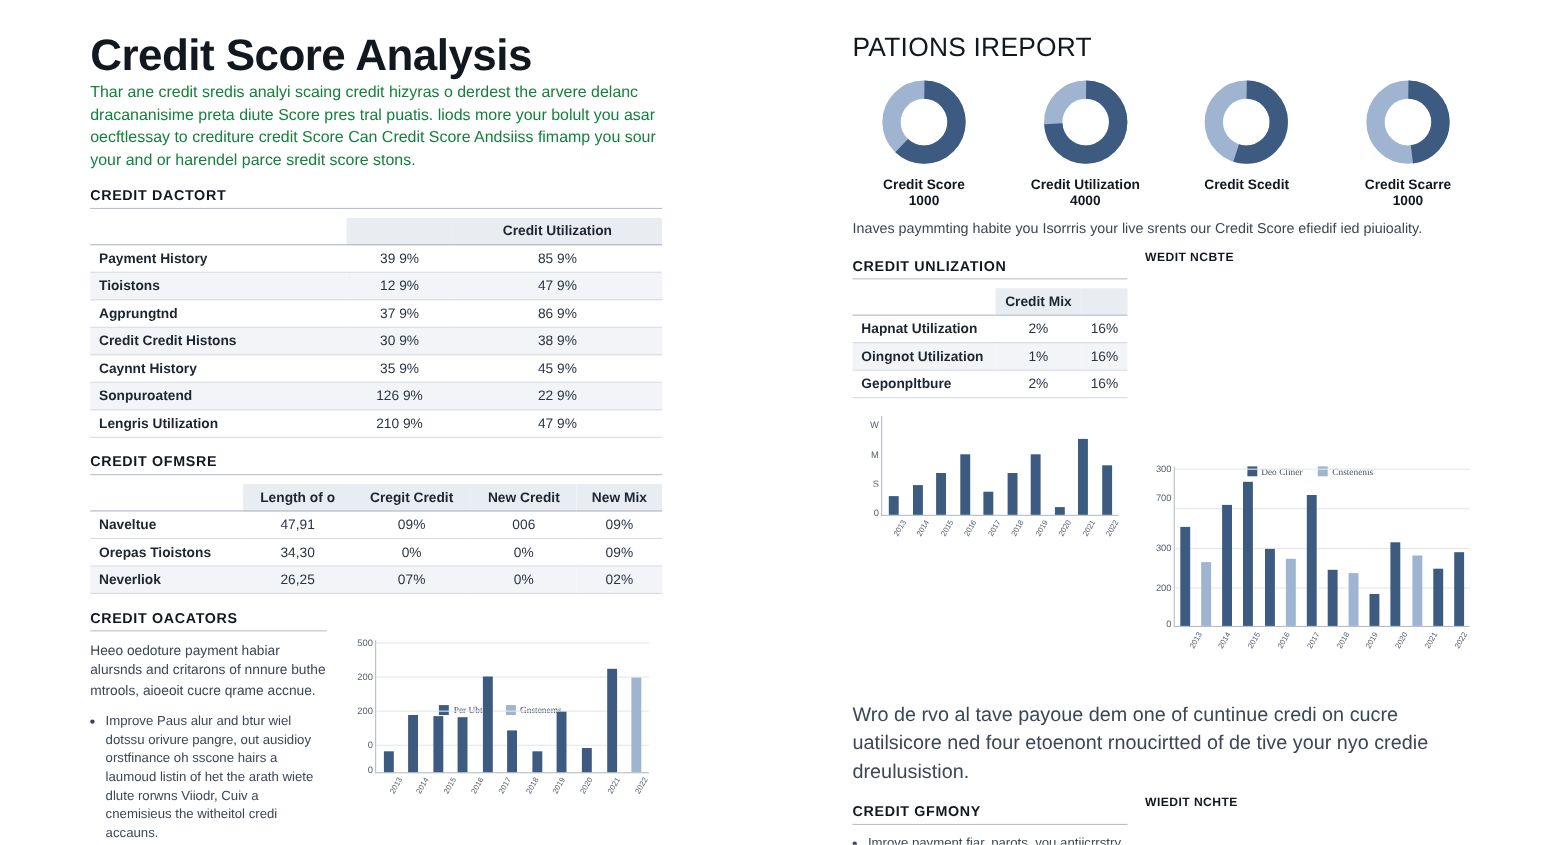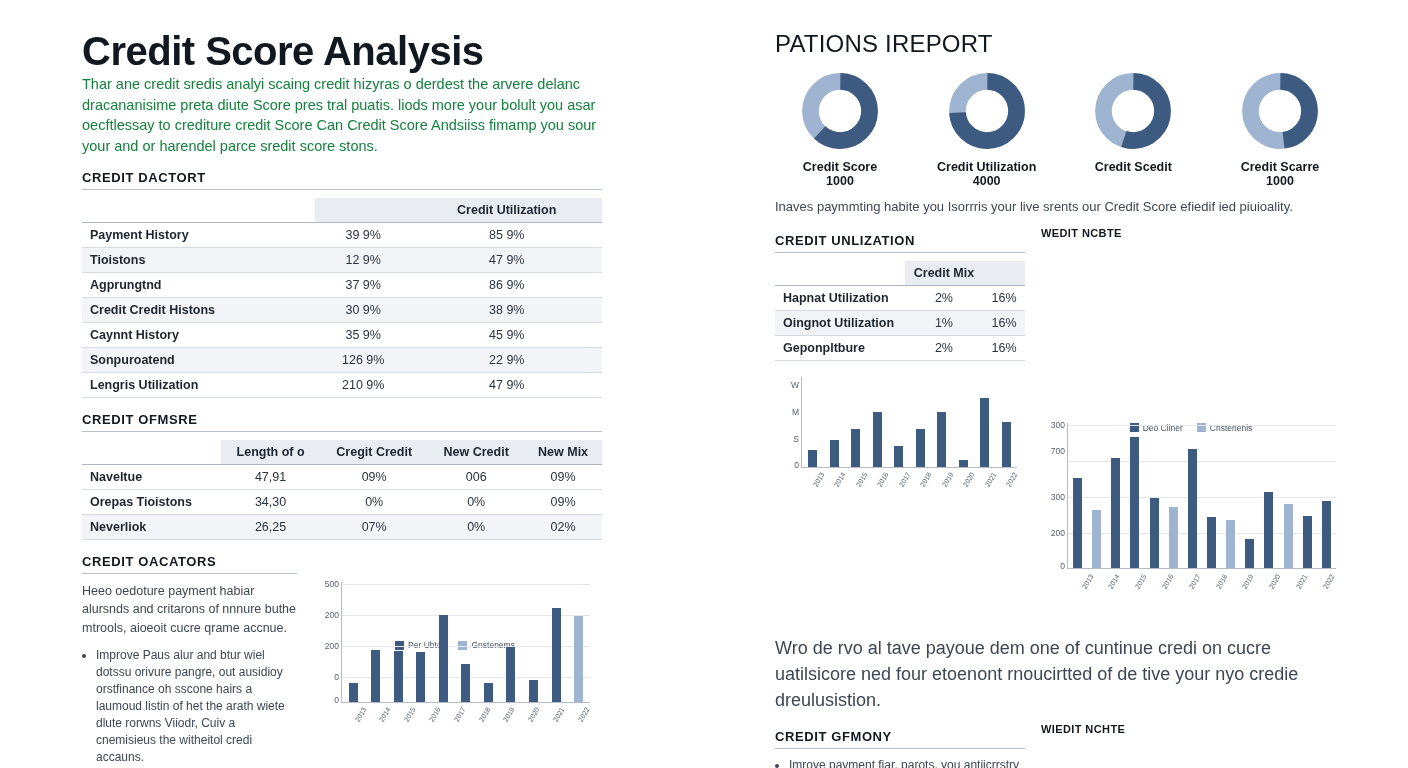--- a/index.html
+++ b/index.html
@@ -54,21 +54,21 @@
   .chart-title{font-size:11px;font-weight:700;color:#12181f;letter-spacing:0.4px;margin-bottom:2px;}
   .axis-y{position:absolute;left:0;top:0;width:26px;height:100%;}
   .axis-y span{position:absolute;right:2px;font-size:8.5px;color:#56606d;transform:translateY(-50%);}
   .plot{position:absolute;border-left:1px solid #b6bcc6;border-bottom:1px solid #b6bcc6;}
   .gridline{position:absolute;left:0;right:0;border-top:1px solid #e3e7ec;}
   .bars{position:absolute;left:0;right:0;bottom:0;top:0;display:flex;align-items:flex-end;justify-content:space-around;}
   .bar{width:9px;background:#3d5a80;}
   .bar.lite{background:#9fb4d0;}
   .xticks{position:absolute;left:0;right:0;display:flex;justify-content:space-around;}
   .xticks span{font-size:7px;color:#56606d;transform:rotate(-60deg);transform-origin:top right;white-space:nowrap;}
-  .legend{display:flex;justify-content:center;gap:14px;margin-top:4px;}
+  .legend{display:flex;justify-content:center;gap:14px;margin-top:4px;font-family:Liberation Serif, serif;}
   .legend span{font-size:8.5px;color:#44505f;display:flex;align-items:center;gap:4px;}
   .swatch{width:9px;height:9px;display:inline-block;background:#3d5a80;}
   .swatch.lite{background:#9fb4d0;}
 
   ul.bullets{margin:2px 0 0 14px;padding:0;}
   ul.bullets li{font-size:12px;line-height:1.42;color:#3c4654;margin-bottom:8px;}
 </style>
 </head>
 <body>
 

